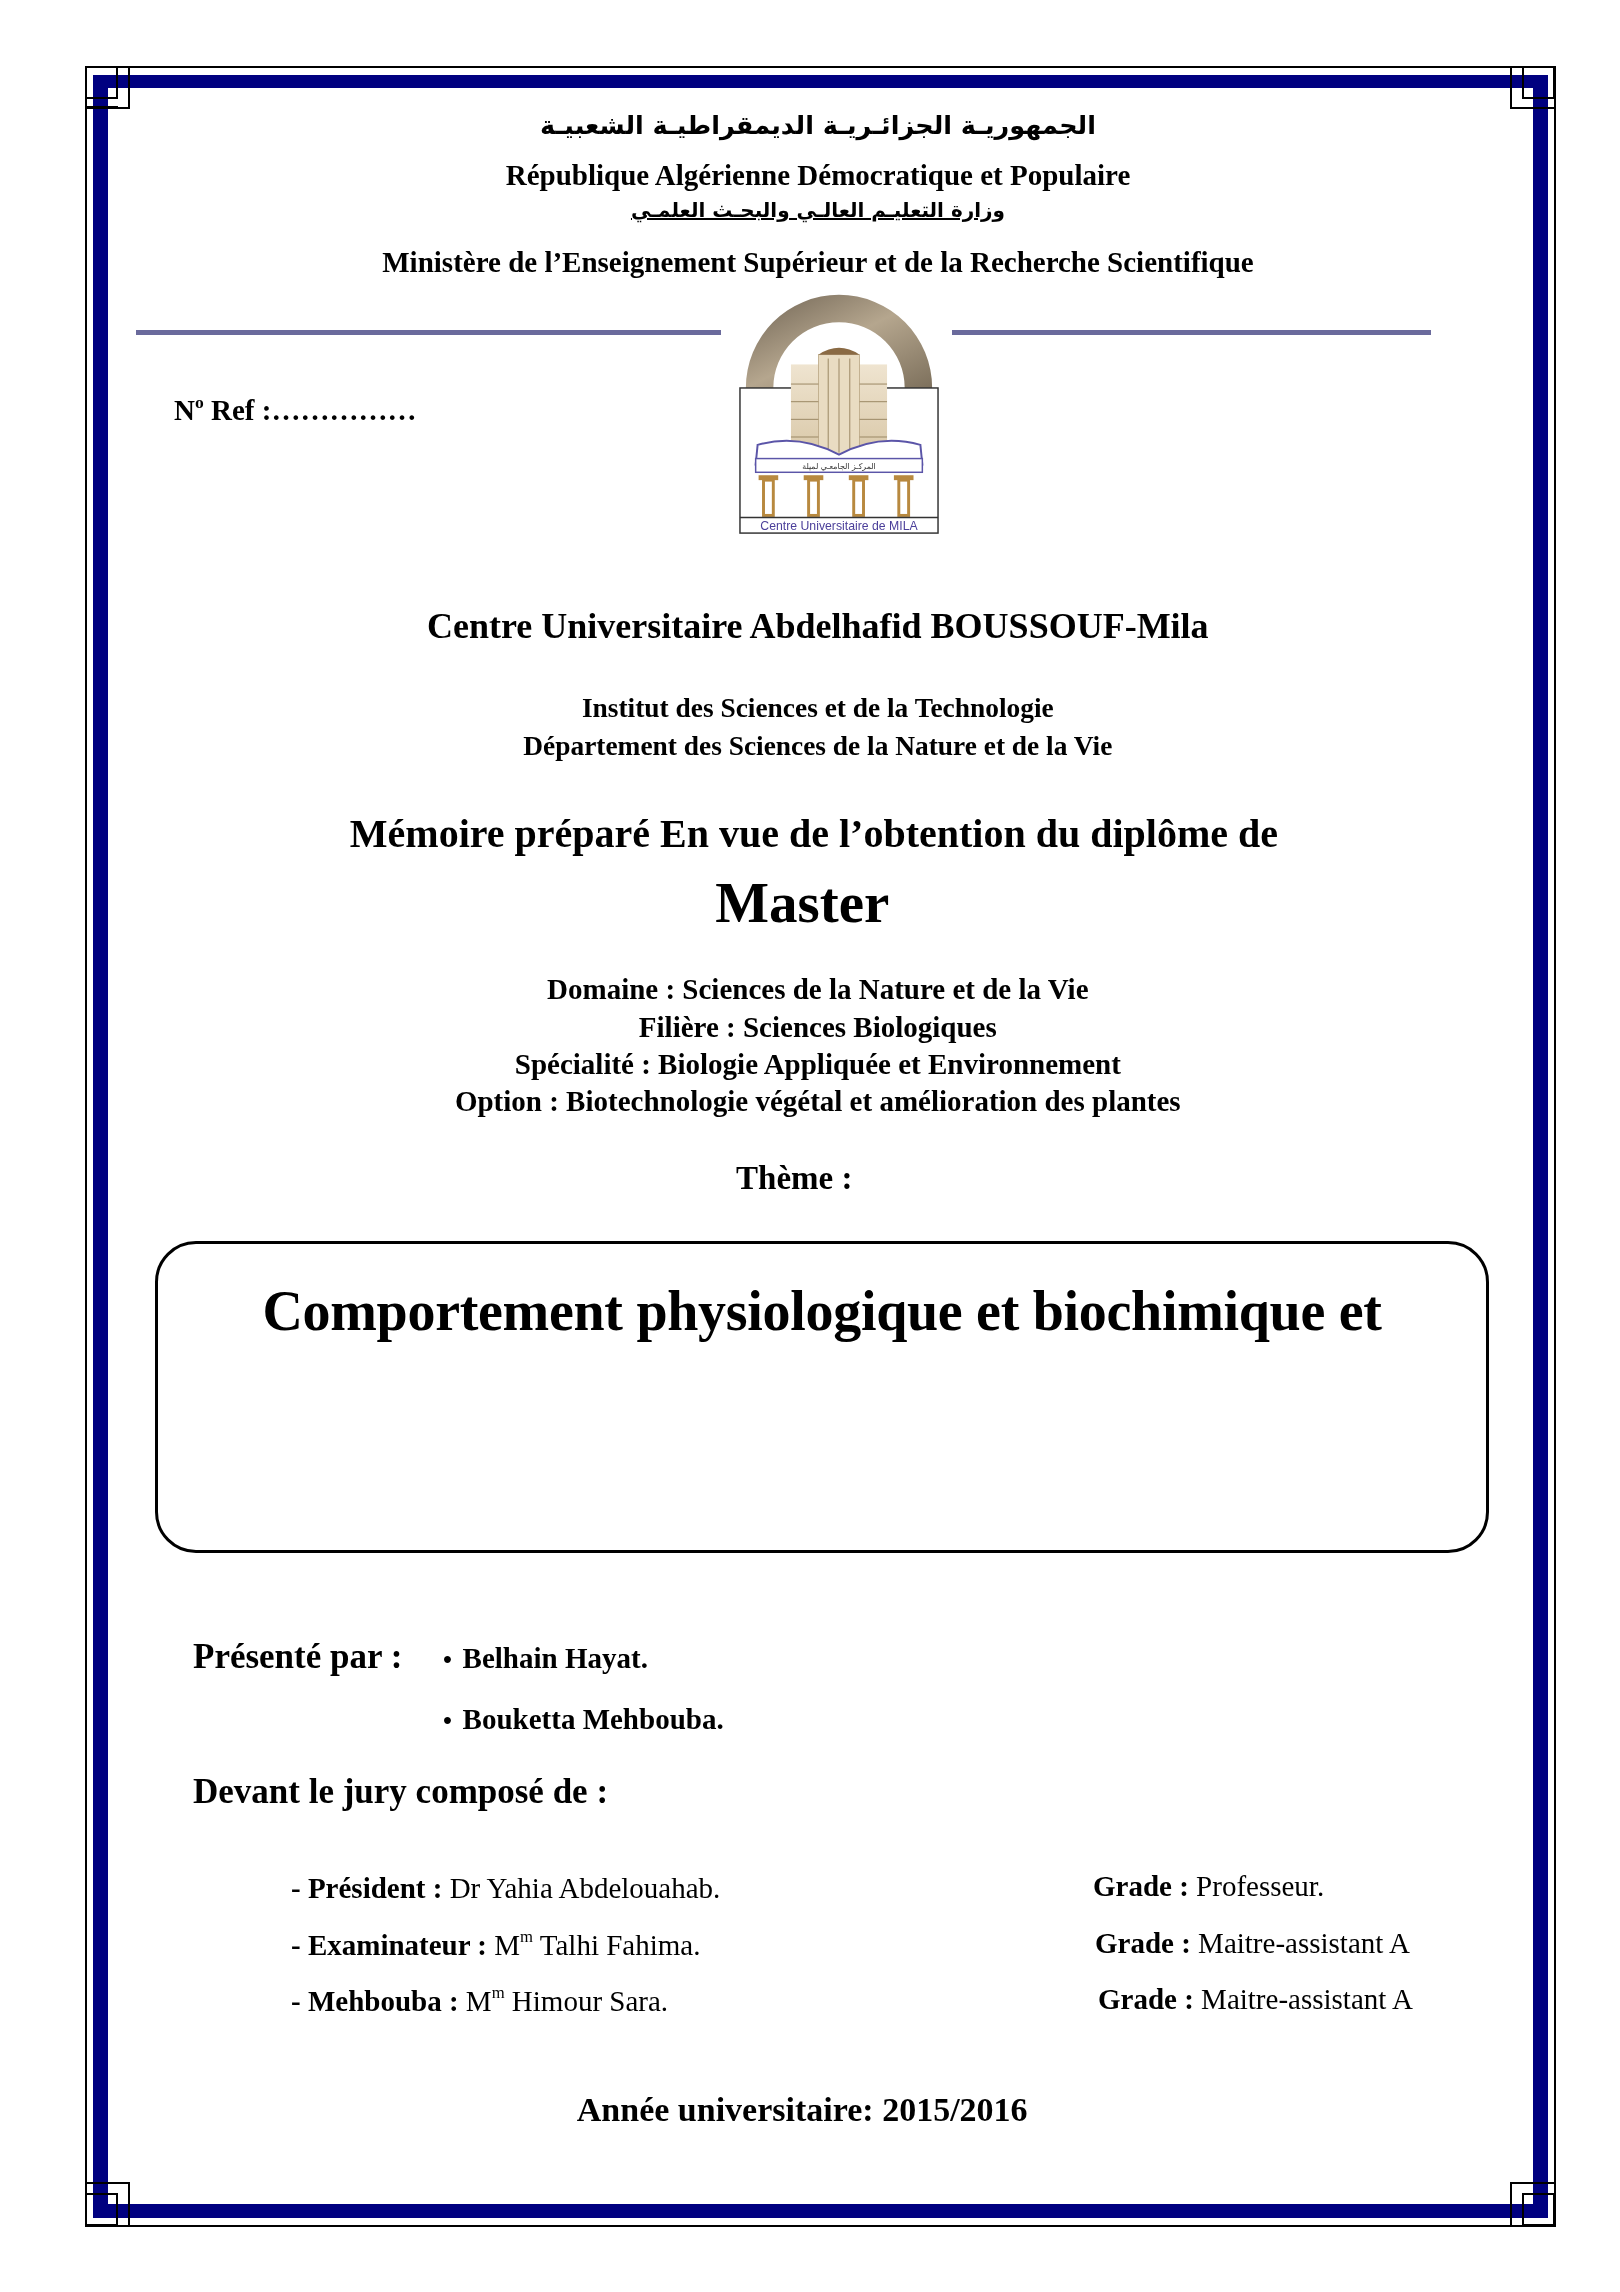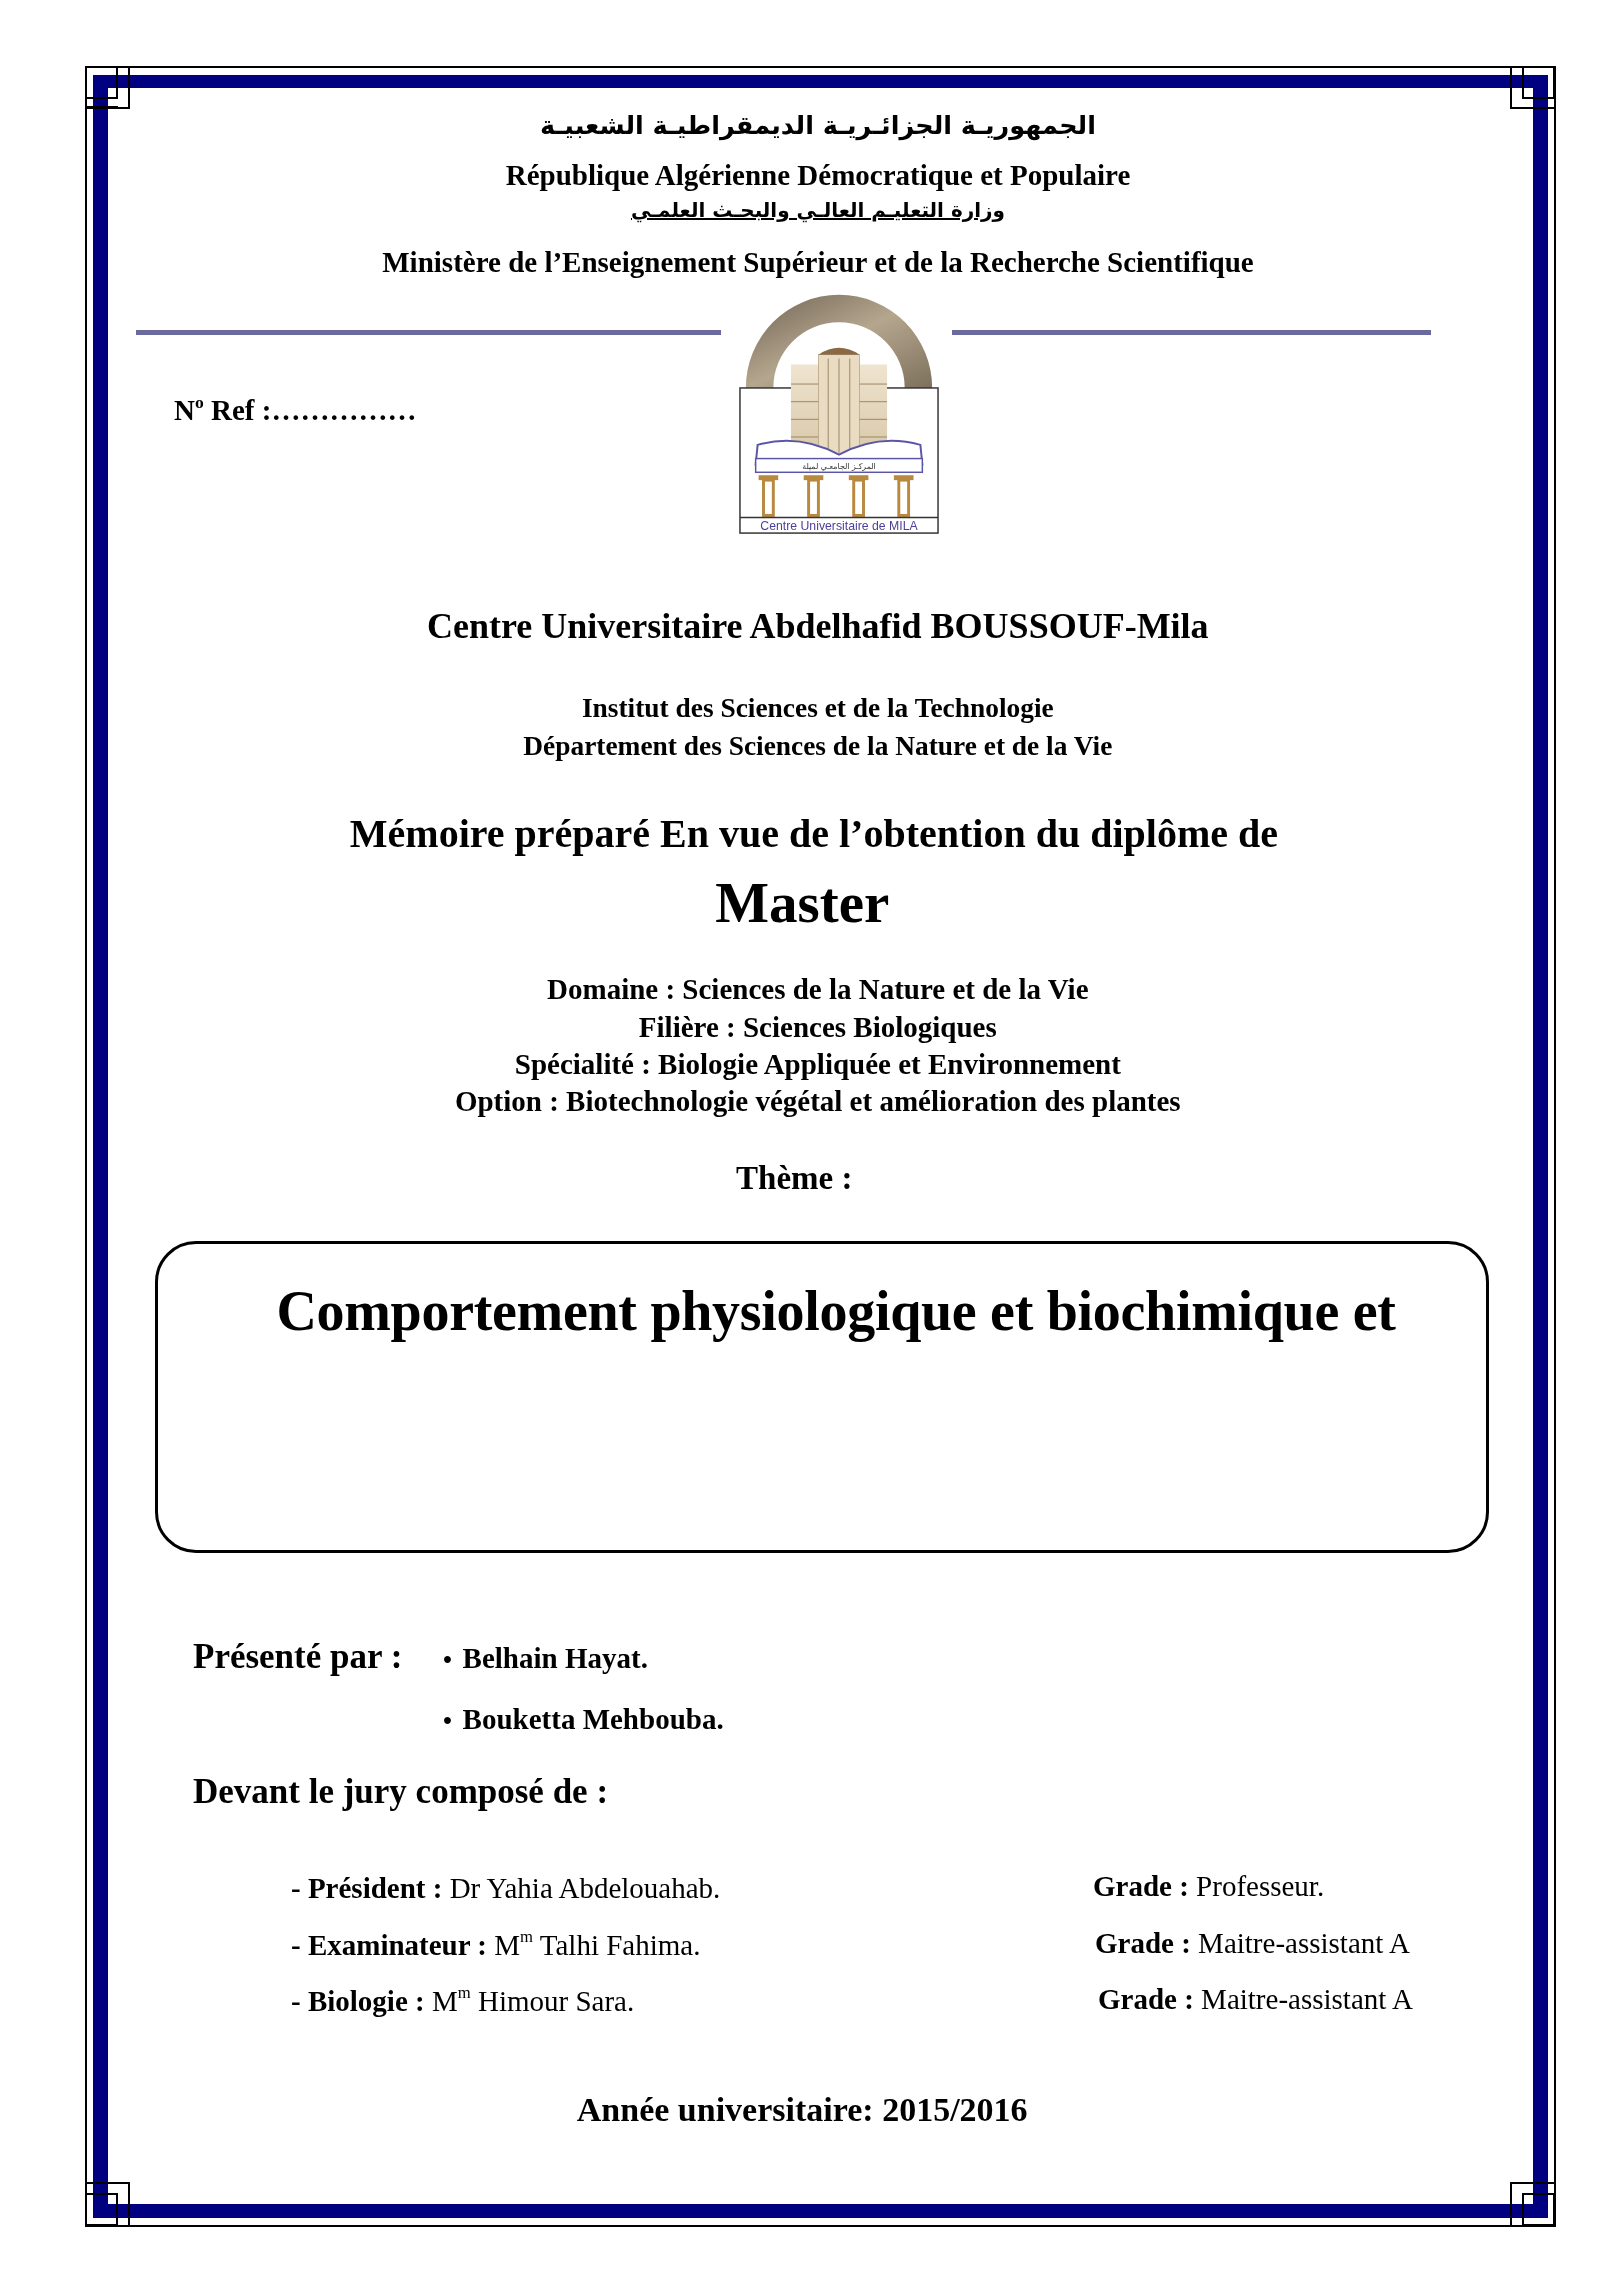--- a/index.html
+++ b/index.html
@@ -146,21 +146,21 @@
 <div class="center-line" style="top:870px; font-size:57px; left:-7.8px;">Master</div>
 
 <div class="center-line" style="top:973px; font-size:29px; left:7.8px;">Domaine : Sciences de la Nature et de la Vie</div>
 <div class="center-line" style="top:1011px; font-size:29px; left:7.8px;">Filière : Sciences Biologiques</div>
 <div class="center-line" style="top:1048px; font-size:29px; left:7.8px;">Spécialité : Biologie Appliquée et Environnement</div>
 <div class="center-line" style="top:1085px; font-size:29px; left:7.8px;">Option : Biotechnologie végétal et amélioration des plantes</div>
 
 <div class="center-line" style="top:1160px; font-size:33px; left:-15.7px;">Thème :</div>
 
 <div class="title-box">
-  <div class="title-line" style="top:35px;padding-left:14px;">Comportement physiologique et biochimique et</div>
+  <div class="title-line" style="top:35px;">Comportement physiologique et biochimique et</div>
 </div>
 
 <div class="left-label" style="left:193px; top:1637px;">Présenté par :</div>
 <div class="student" style="left:443px; top:1642px;">
   <span class="bullet">•</span><span>Belhain Hayat.</span>
 </div>
 <div class="student" style="left:443px; top:1703px;">
   <span class="bullet">•</span><span>Bouketta Mehbouba.</span>
 </div>
 
@@ -180,21 +180,21 @@
   <b>- Examinateur :</b>
   <span>M</span><sup>m</sup>
   <span>Talhi Fahima.</span>
 </div>
 <div class="jury-row" style="left:1095px; top:1927px;">
   <b>Grade :</b>
   <span>Maitre-assistant A</span>
 </div>
 
 <div class="jury-row" style="left:291px; top:1983px;">
-  <b>- Biologie :</b>
+  <b>- Mehbouba :</b>
   <span>M</span><sup>m</sup>
   <span>Himour Sara.</span>
 </div>
 <div class="jury-row" style="left:1098px; top:1983px;">
   <b>Grade :</b>
   <span>Maitre-assistant A</span>
 </div>
 
 <div class="center-line" style="top:2091px; font-size:34px; left:-7.8px;">Année universitaire: 2015/2016</div>
 

